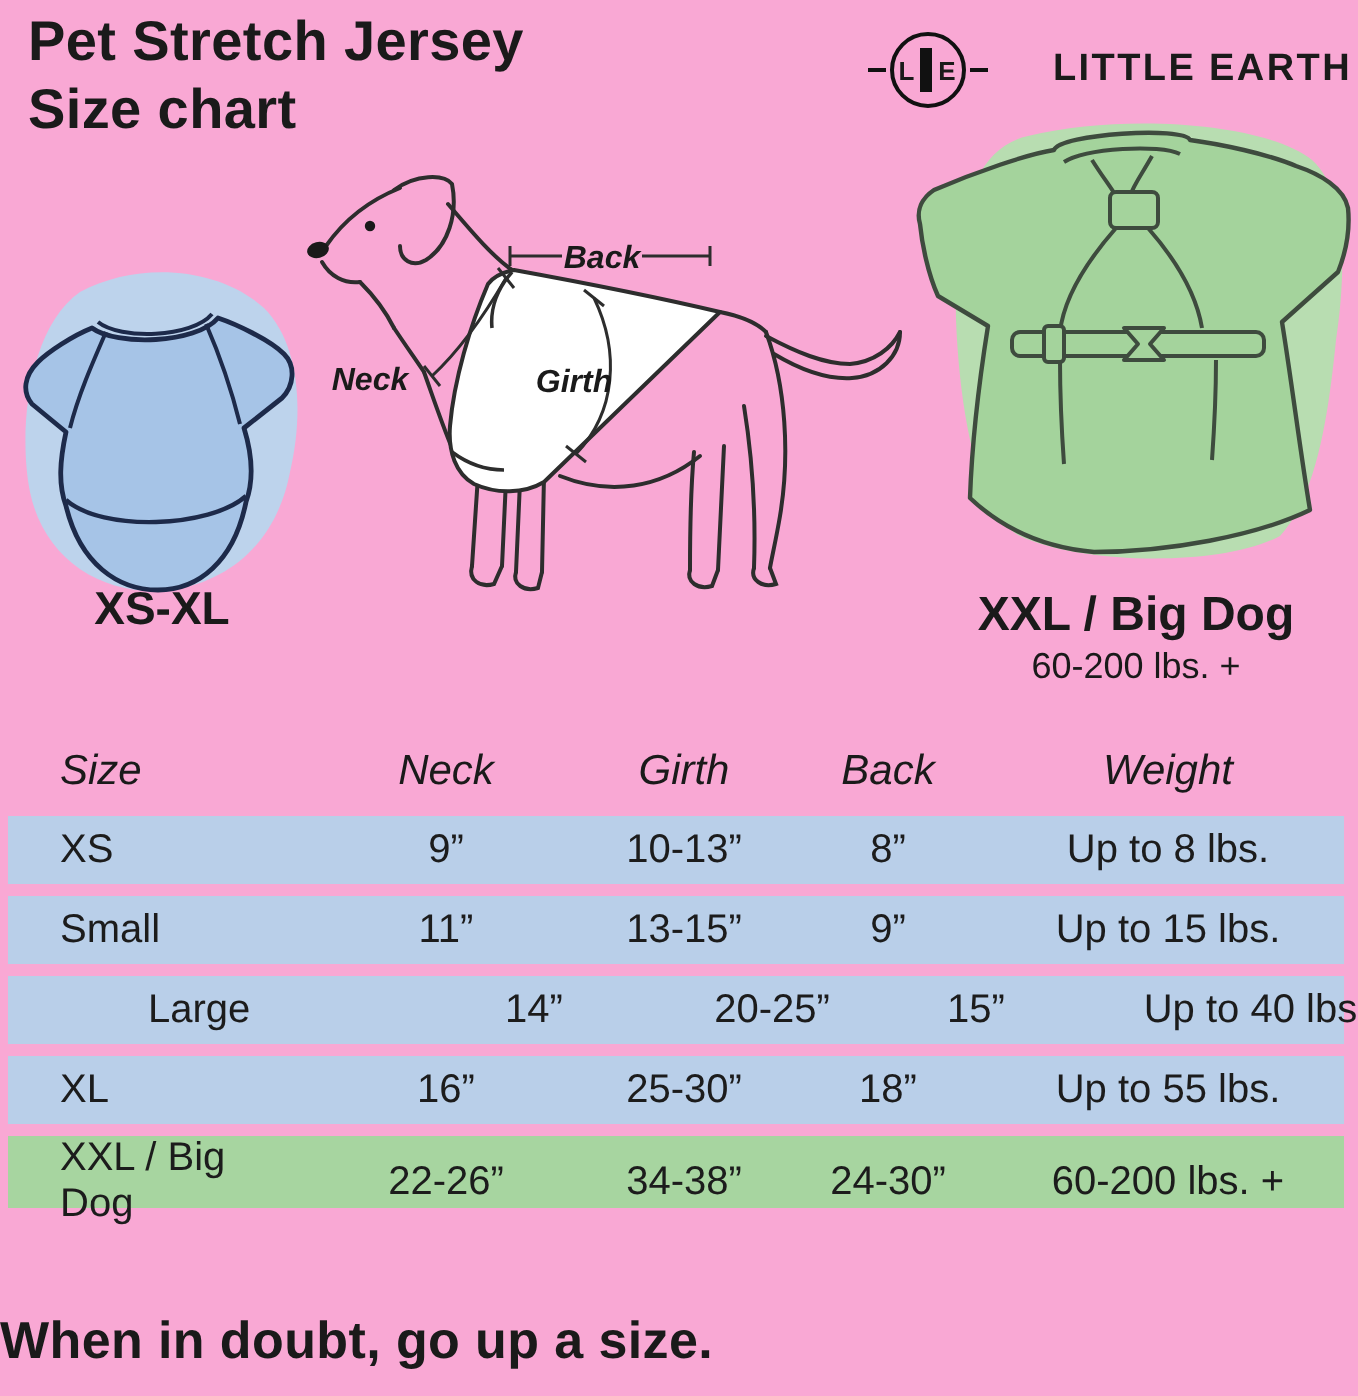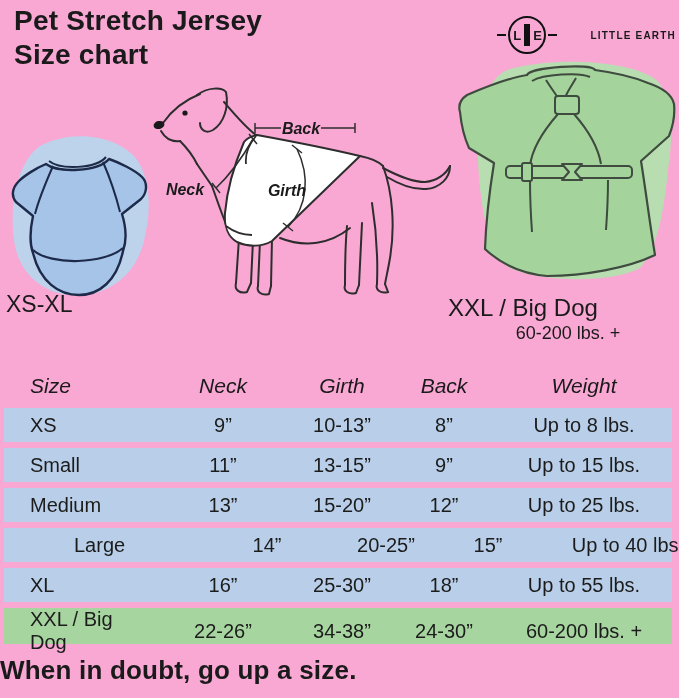--- a/index.html
+++ b/index.html
@@ -7,24 +7,24 @@
           font-family:"Liberation Sans","DejaVu Sans",sans-serif;color:#1a1a1a;}
 
   
   .title{position:absolute;left:14px;top:4px;font-size:28px;font-weight:bold;line-height:34px;letter-spacing:.2px;}
   .logo{position:absolute;right:3px;top:16px;display:flex;align-items:center;}
   .logo .tick{width:9px;height:2px;background:#111;}
   .logo .ring{width:34px;height:34px;border:2px solid #111;border-radius:50%;
               display:flex;align-items:center;justify-content:center;margin:0 2px;}
   .logo .ring span{font-size:13px;font-weight:bold;padding:0 3px;}
   .logo .vline{width:2px;height:22px;background:#111;}
-  .logo .brand{font-size:10px;font-weight:bold;letter-spacing:1.2px;margin-left:9px;white-space:nowrap;padding-left:24px;}
+  .logo .brand{font-size:19px;font-weight:bold;letter-spacing:1.2px;margin-left:9px;white-space:nowrap;padding-left:24px;}
 
   
-  .fig-label{position:absolute;text-align:left;font-weight:normal;}
+  .fig-label{position:absolute;text-align:center;font-weight:bold;}
   .lbl-xs{left:6px;top:291px;width:150px;font-size:23px;}
   .lbl-xxl{left:448px;top:294px;width:240px;font-size:24px;}
   .lbl-xxl-sub{left:448px;top:323px;width:240px;font-size:18px;font-weight:normal;text-align:center;position:absolute;}
 
   
   .thead{position:absolute;left:4px;top:372px;width:668px;display:grid;
          grid-template-columns:150px 138px 100px 104px 176px;
          font-style:italic;font-size:21px;height:28px;align-items:center;}
   .thead .c, .trow .c{text-align:center;}
   .thead .c0, .trow .c0{text-align:left;padding-left:26px;}
@@ -163,27 +163,20 @@
         <div class="c c">8”</div>
         <div class="c c">Up to 8 lbs.</div>
       </div>
       <div class="trow" style="background: rgb(185, 207, 233);">
         <div class="c c0">Small</div>
         <div class="c c">11”</div>
         <div class="c c">13-15”</div>
         <div class="c c">9”</div>
         <div class="c c">Up to 15 lbs.</div>
       </div>
-      <div class="trow" style="background: rgb(185, 207, 233);">
-        <div class="c c0">Medium</div>
-        <div class="c c">13”</div>
-        <div class="c c">15-20”</div>
-        <div class="c c">12”</div>
-        <div class="c c">Up to 25 lbs.</div>
-      </div>
       <div class="trow" style="background: rgb(185, 207, 233); padding-left: 44px;">
         <div class="c c0">Large</div>
         <div class="c c">14”</div>
         <div class="c c">20-25”</div>
         <div class="c c">15”</div>
         <div class="c c">Up to 40 lbs.</div>
       </div>
       <div class="trow" style="background: rgb(185, 207, 233);">
         <div class="c c0">XL</div>
         <div class="c c">16”</div>

